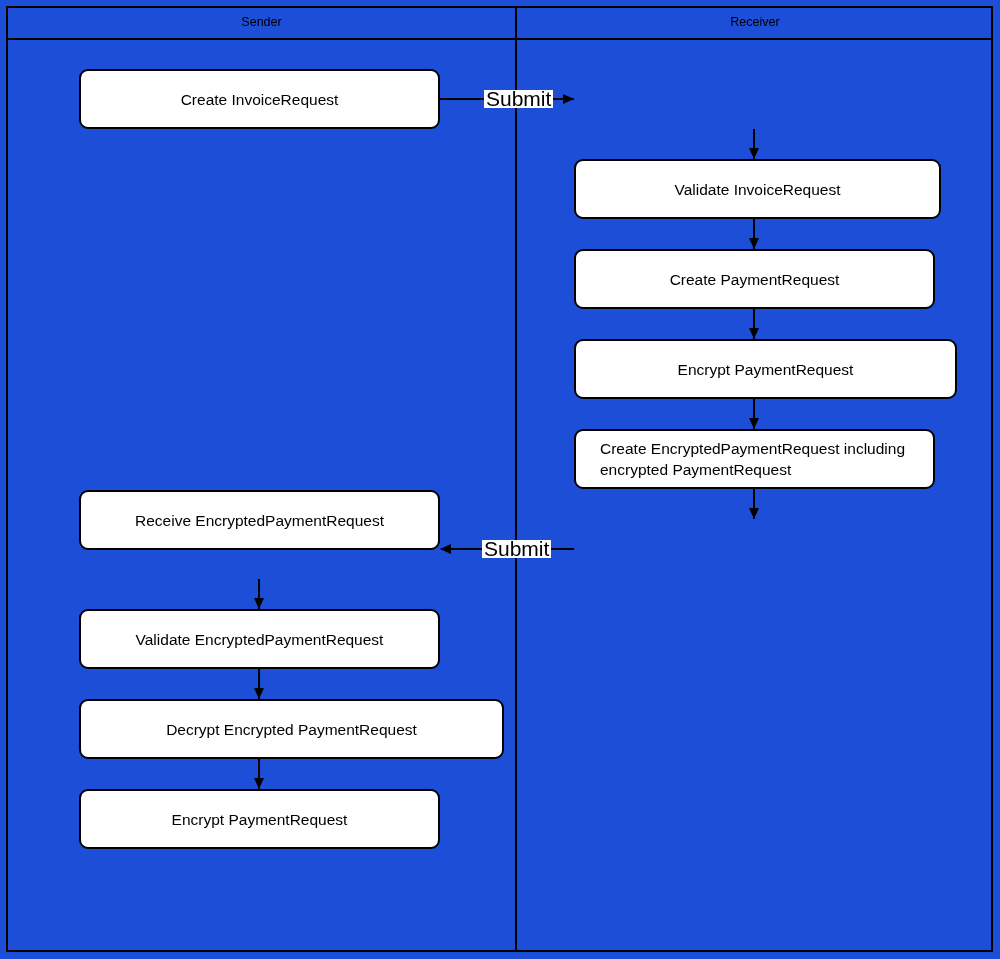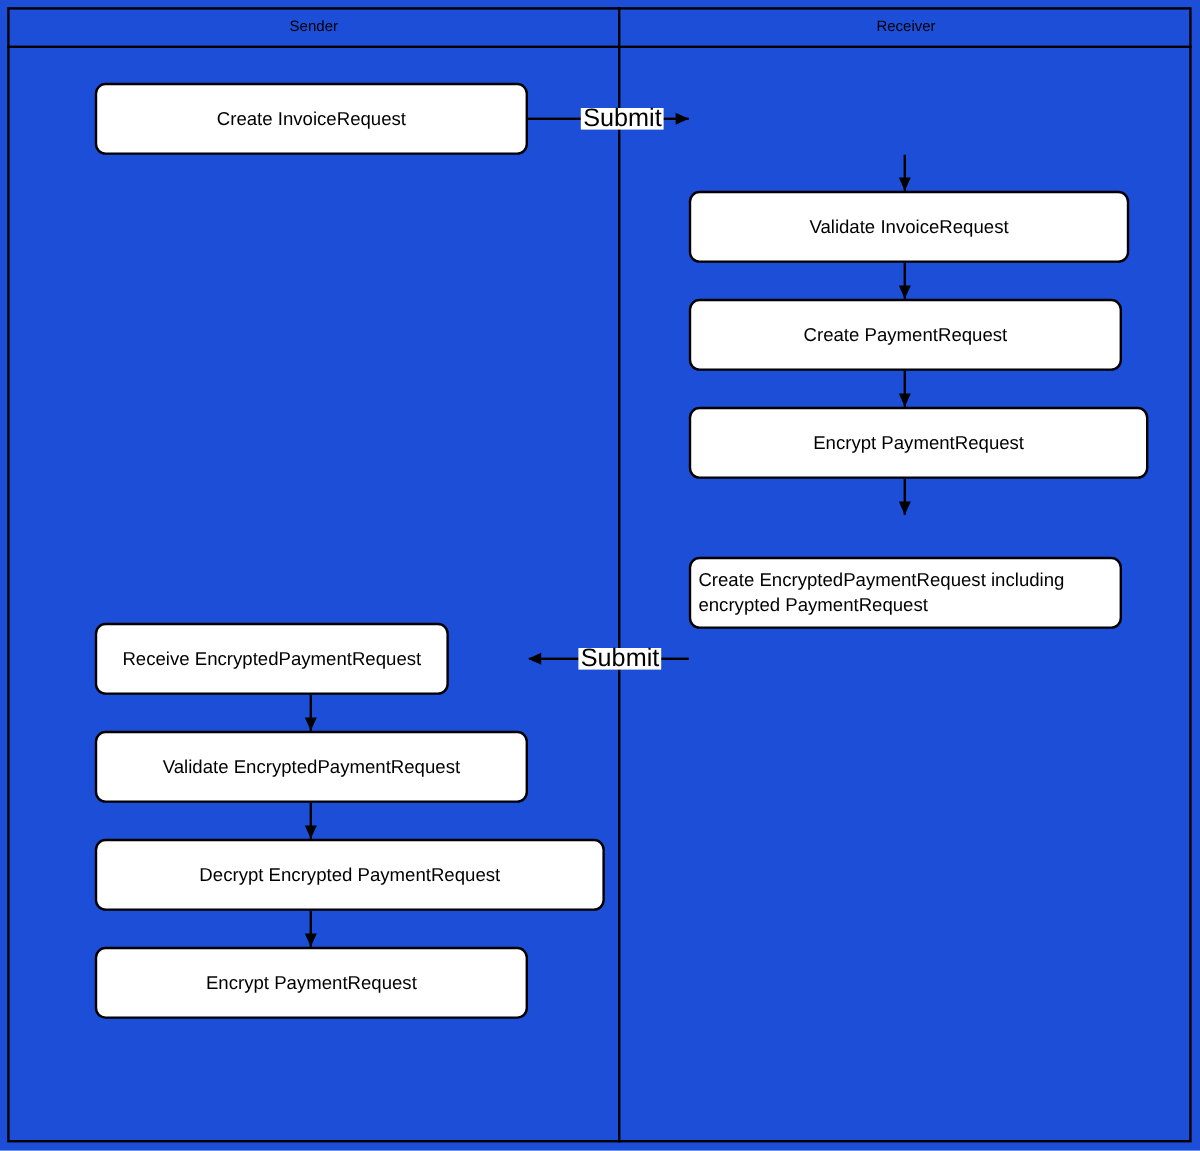--- a/index.html
+++ b/index.html
@@ -167,31 +167,31 @@
   <div class="node" style="left:574px; top:249px; width:361px; height:60px;">Create PaymentRequest</div>
 
   <div class="vline" style="left:753px; top:309px; height:30px;"></div>
   <div class="arrow-down" style="left:748.5px; top:328px;"></div>
 
   <div class="node" style="left:574px; top:339px; width:383px; height:60px;">Encrypt PaymentRequest</div>
 
   <div class="vline" style="left:753px; top:399px; height:30px;"></div>
   <div class="arrow-down" style="left:748.5px; top:418px;"></div>
 
-  <div class="node" style="left:574px; top:429px; width:361px; height:60px; padding:2px 6px;margin-top:35px;">Create EncryptedPaymentRequest including encrypted PaymentRequest</div>
+  <div class="node" style="left:574px; top:429px; width:361px; height:60px; padding:2px 24px;">Create EncryptedPaymentRequest including encrypted PaymentRequest</div>
 
   <div class="vline" style="left:753px; top:489px; height:30px;"></div>
   <div class="arrow-down" style="left:748.5px; top:508px;"></div>
 
 
   <div class="hline" style="left:441px; top:548px; width:133px;"></div>
   <div class="arrow-left" style="left:440px; top:543.5px;"></div>
   <div class="edge-label" style="left:482px; top:540px;">Submit</div>
 
-  <div class="node" style="left:79px; top:519px; width:295px; height:60px;">Receive EncryptedPaymentRequest</div>
+  <div class="node" style="left:79px; top:490px; width:361px; height:60px;">Receive EncryptedPaymentRequest</div>
 
   <div class="vline" style="left:258px; top:579px; height:30px;"></div>
   <div class="arrow-down" style="left:253.5px; top:598px;"></div>
 
   <div class="node" style="left:79px; top:609px; width:361px; height:60px;">Validate EncryptedPaymentRequest</div>
 
   <div class="vline" style="left:258px; top:669px; height:30px;"></div>
   <div class="arrow-down" style="left:253.5px; top:688px;"></div>
 
   <div class="node" style="left:79px; top:699px; width:425px; height:60px;">Decrypt Encrypted PaymentRequest</div>

